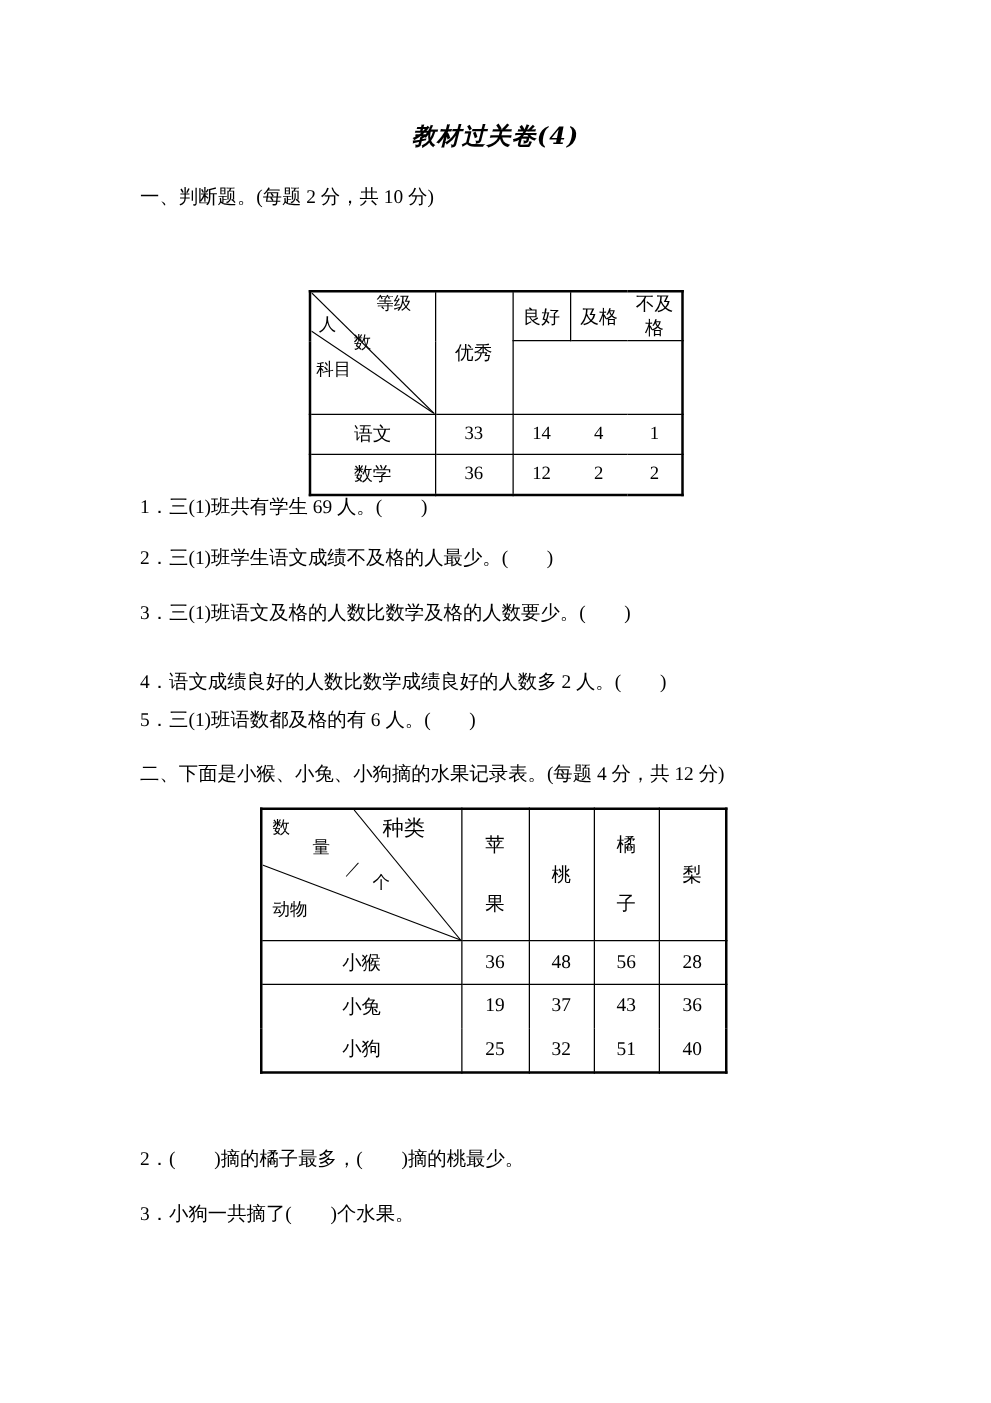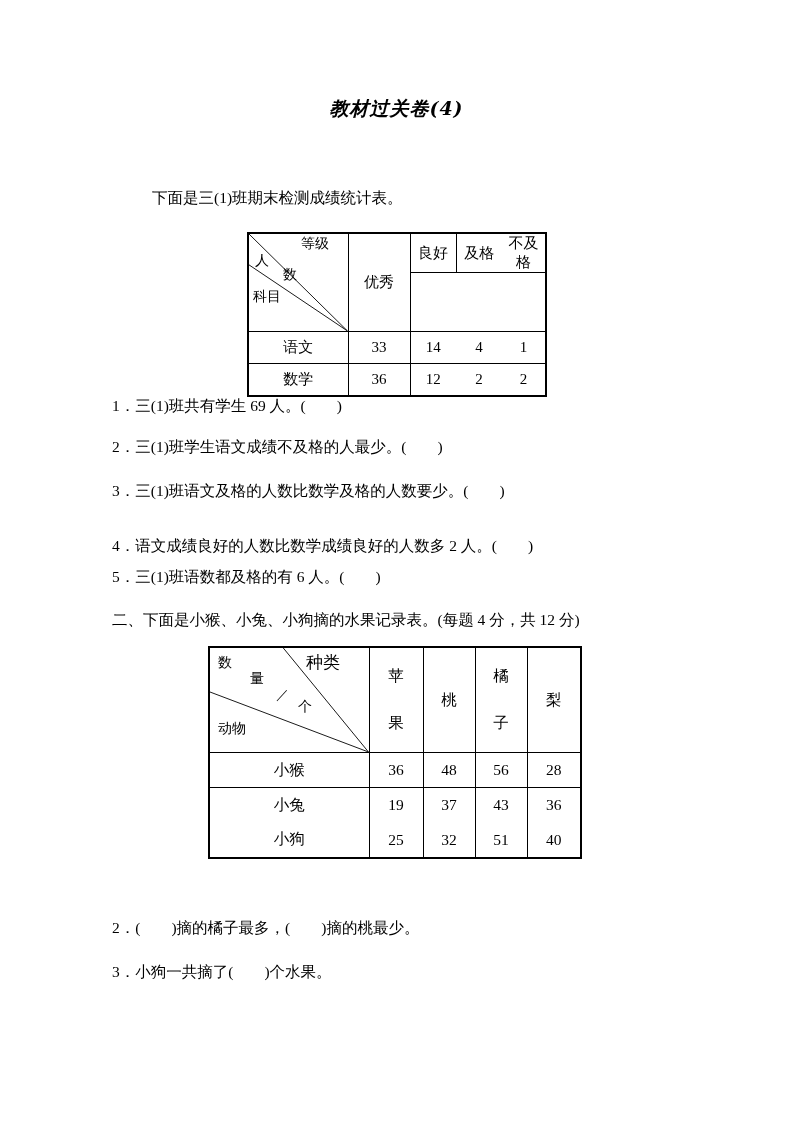--- a/index.html
+++ b/index.html
@@ -128,22 +128,22 @@
   .no-top-border { border-top: none !important; }
   .no-bottom-border { border-bottom: none !important; }
 </style>
 </head>
 <body>
 
 <div class="page">
 
   <div class="doc-title">教材过关卷(4)</div>
 
-
-  <div class="line indented" style="top:188px;">下面是三(1)班期末检测成绩统计表。</div>
+  <div class="line sec-head" style="top:148px;">一、判断题。(每题 2 分，共 10 分)</div>
+
 
   <table class="grid" id="table-grades">
     <colgroup>
       <col style="width:100px">
       <col style="width:62px">
       <col style="width:46px">
       <col style="width:46px">
       <col style="width:44px">
     </colgroup>
     <tbody>

